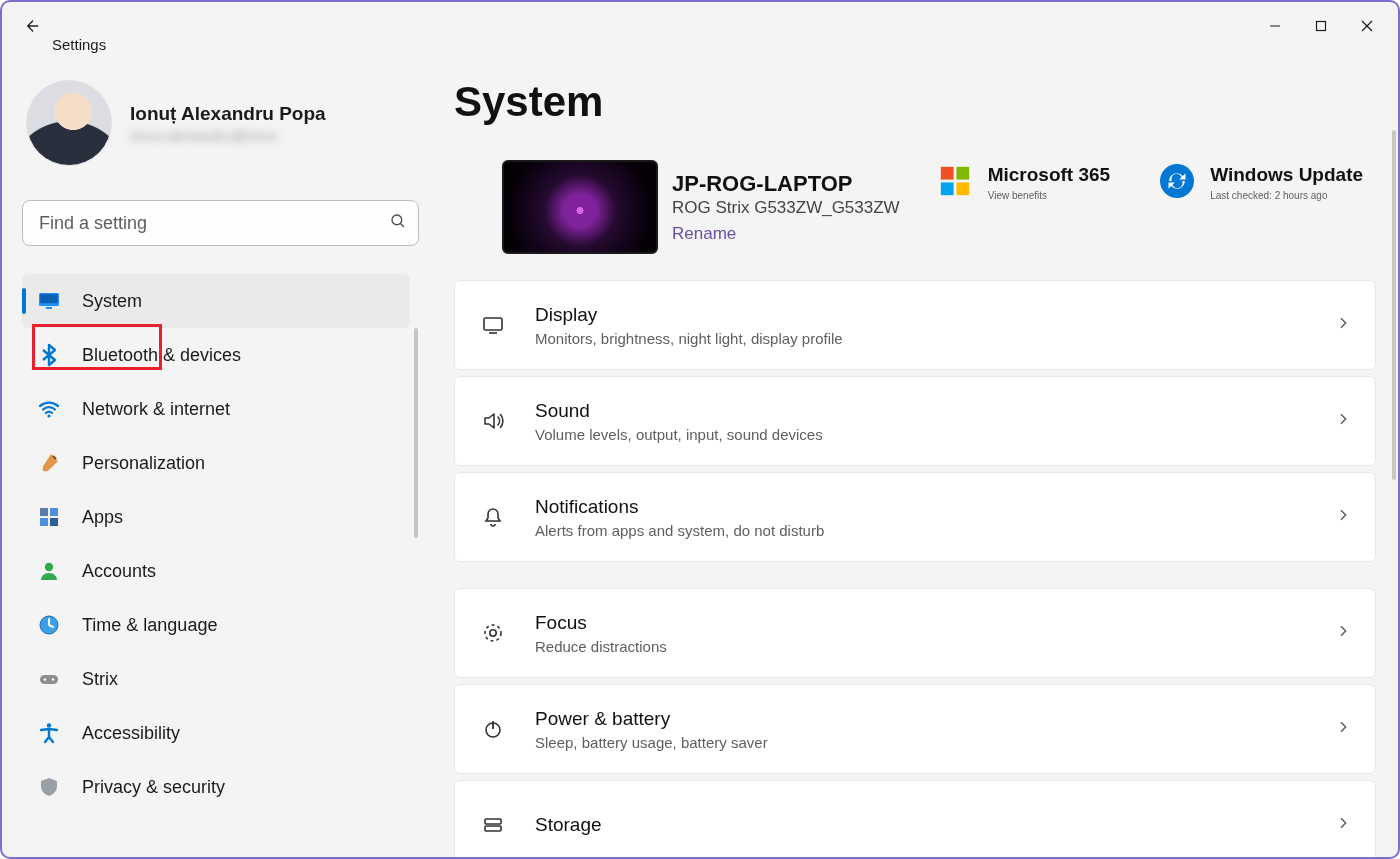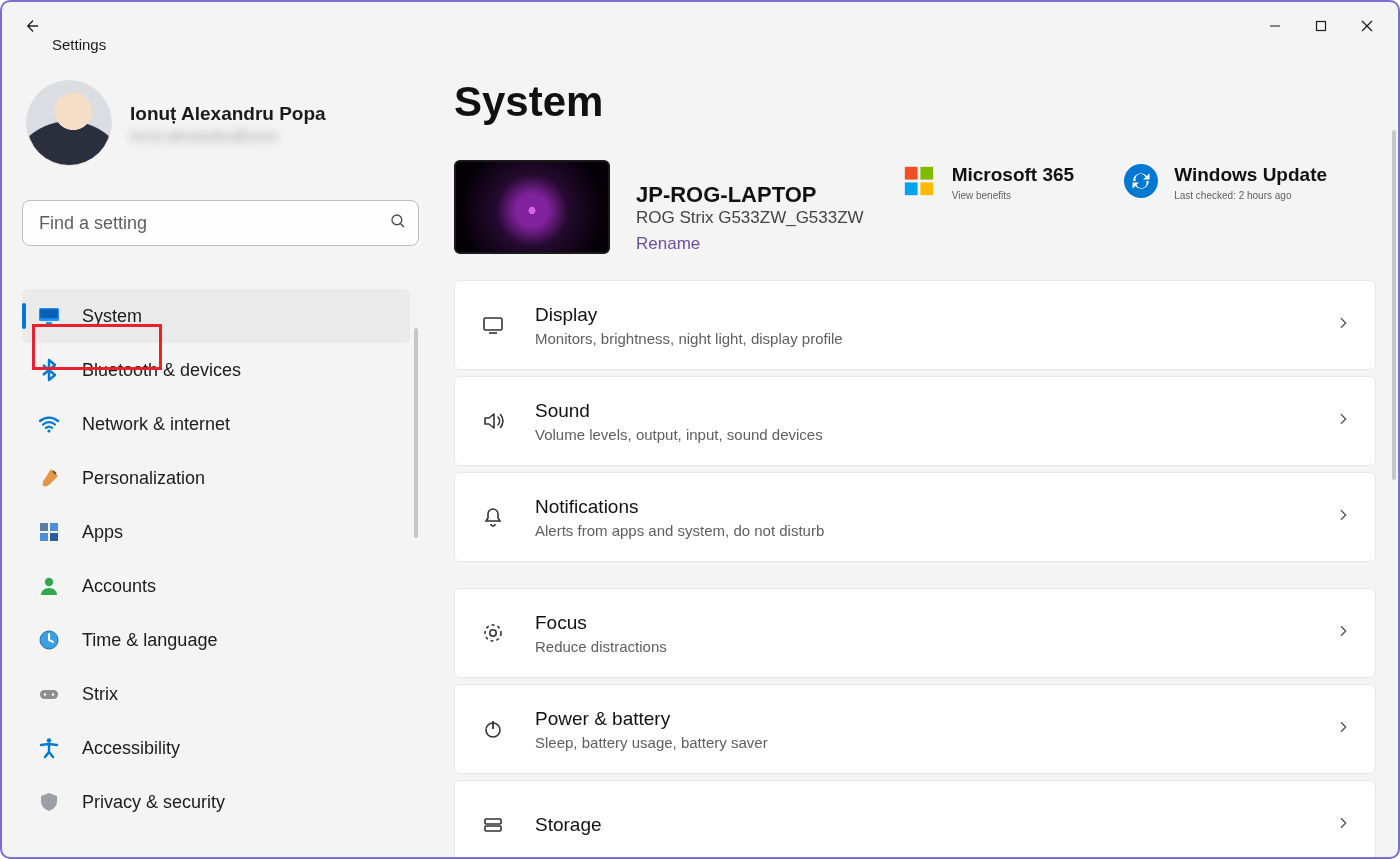--- a/index.html
+++ b/index.html
@@ -72,21 +72,21 @@
     display:flex; align-items:flex-end; justify-content:center;
     background: radial-gradient(circle at 55% 36%, #f5dec7 0 26%, transparent 27%),
                 radial-gradient(circle at 50% 120%, #2a2f3d 0 55%, transparent 56%),
                 #dcdde3;
     border:1px solid #e0e0e0;
   }
   .profile-info .name { font-size:19px; font-weight:600; color:var(--fg); line-height:1.3;}
   .profile-info .email { font-size:15px; color:#9d9d9d; filter: blur(4px); user-select:none;}
   .search-wrap {
     position: relative;
-    margin-bottom:43px;
+    margin-bottom:28px;
     width:397px;
   }
   .search-input {
     width:100%;
     height:46px;
     border-radius:8px;
     border:1px solid #bdbdbd;
     background:#fefefe;
     font-size:18px;
     color:var(--fg-muted);
@@ -137,21 +137,21 @@
     background:#c6c6c6;
   }
   .page-title {
     font-size:42px; font-weight:600; color:#111;
     margin:0 0 34px 0;
   }
   .top-cards {
     display:flex; gap:28px; align-items:flex-start;
     margin-bottom:26px;
   }
-  .device-card { display:flex; gap:26px; align-items:flex-end; }
+  .device-card { display:flex; gap:14px; align-items:center;margin-left:48px; }
   .device-thumb {
     width:156px; height:94px;
     background: radial-gradient(circle at 50% 54%, #d765e6 0 4%, #7f229b 4% 18%, #240a2f 40%, #040006 80%);
     border-radius:6px;
     border:2px solid #1a1a1a;
   }
   .device-info .dev-name { font-size:22px; font-weight:600; color:#111; line-height:1.25;}
   .device-info .dev-model { font-size:17px; color:#444; }
   .device-info .rename { font-size:17px; color:var(--link); margin-top:6px; display:inline-block;}
   .info-card { display:flex; gap:16px; align-items:flex-start; margin-top:4px;}

